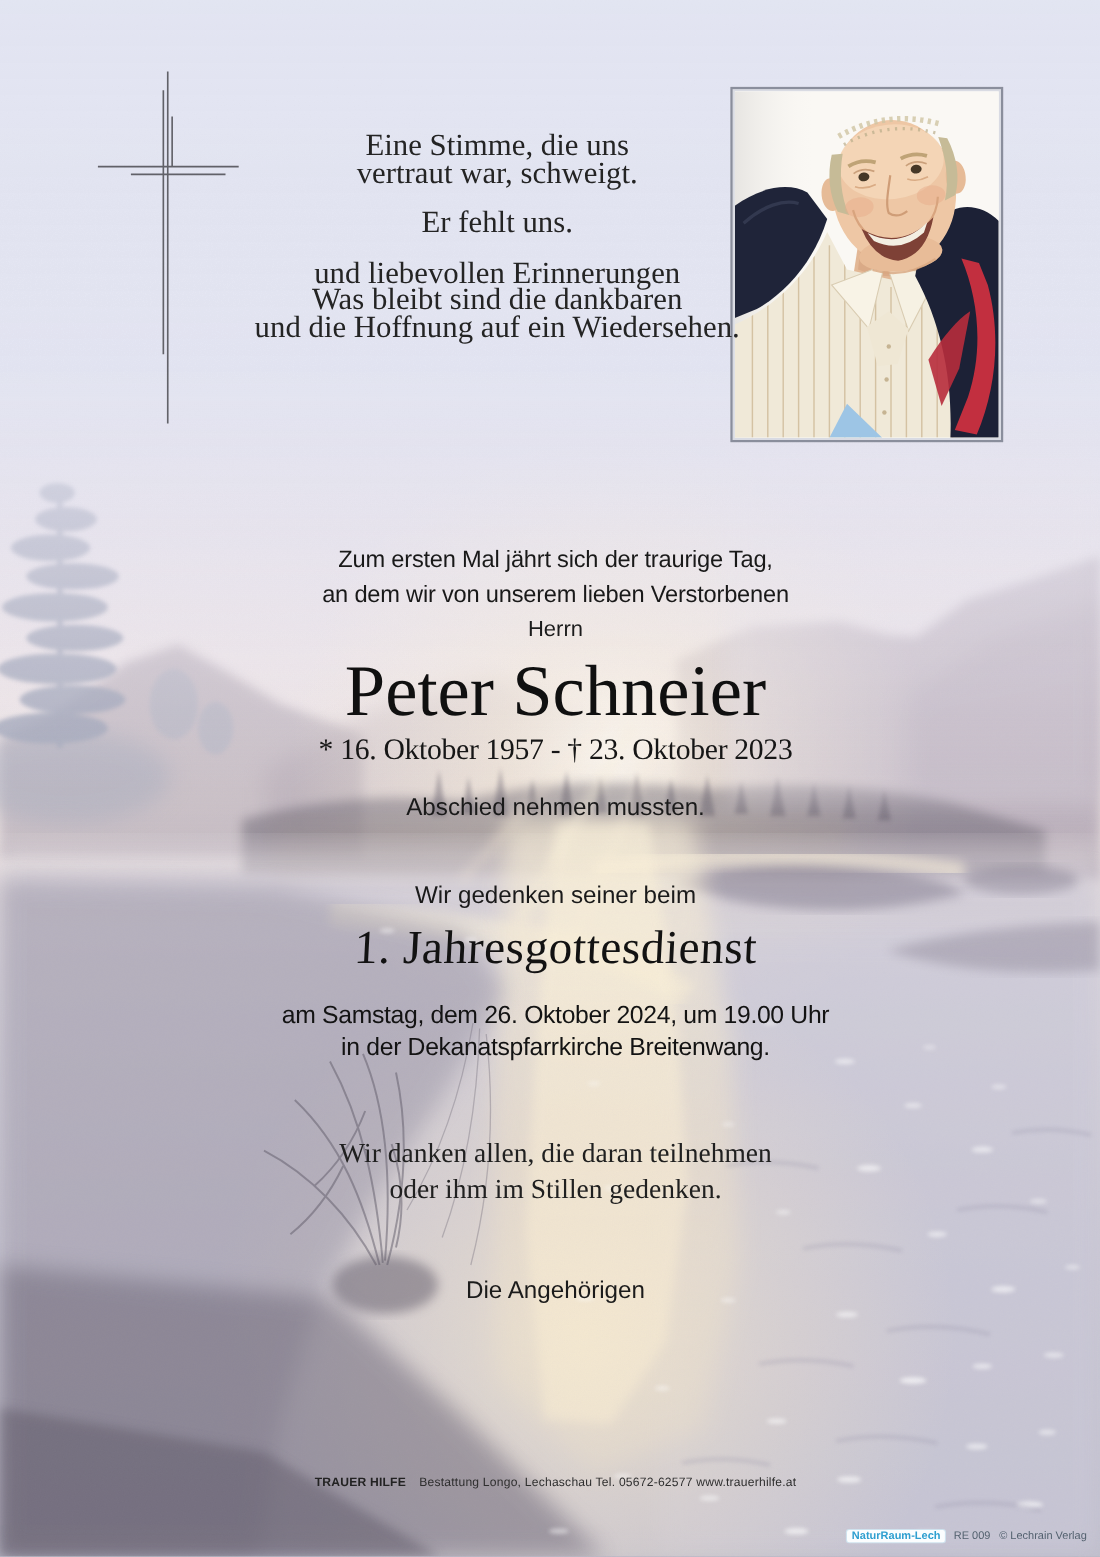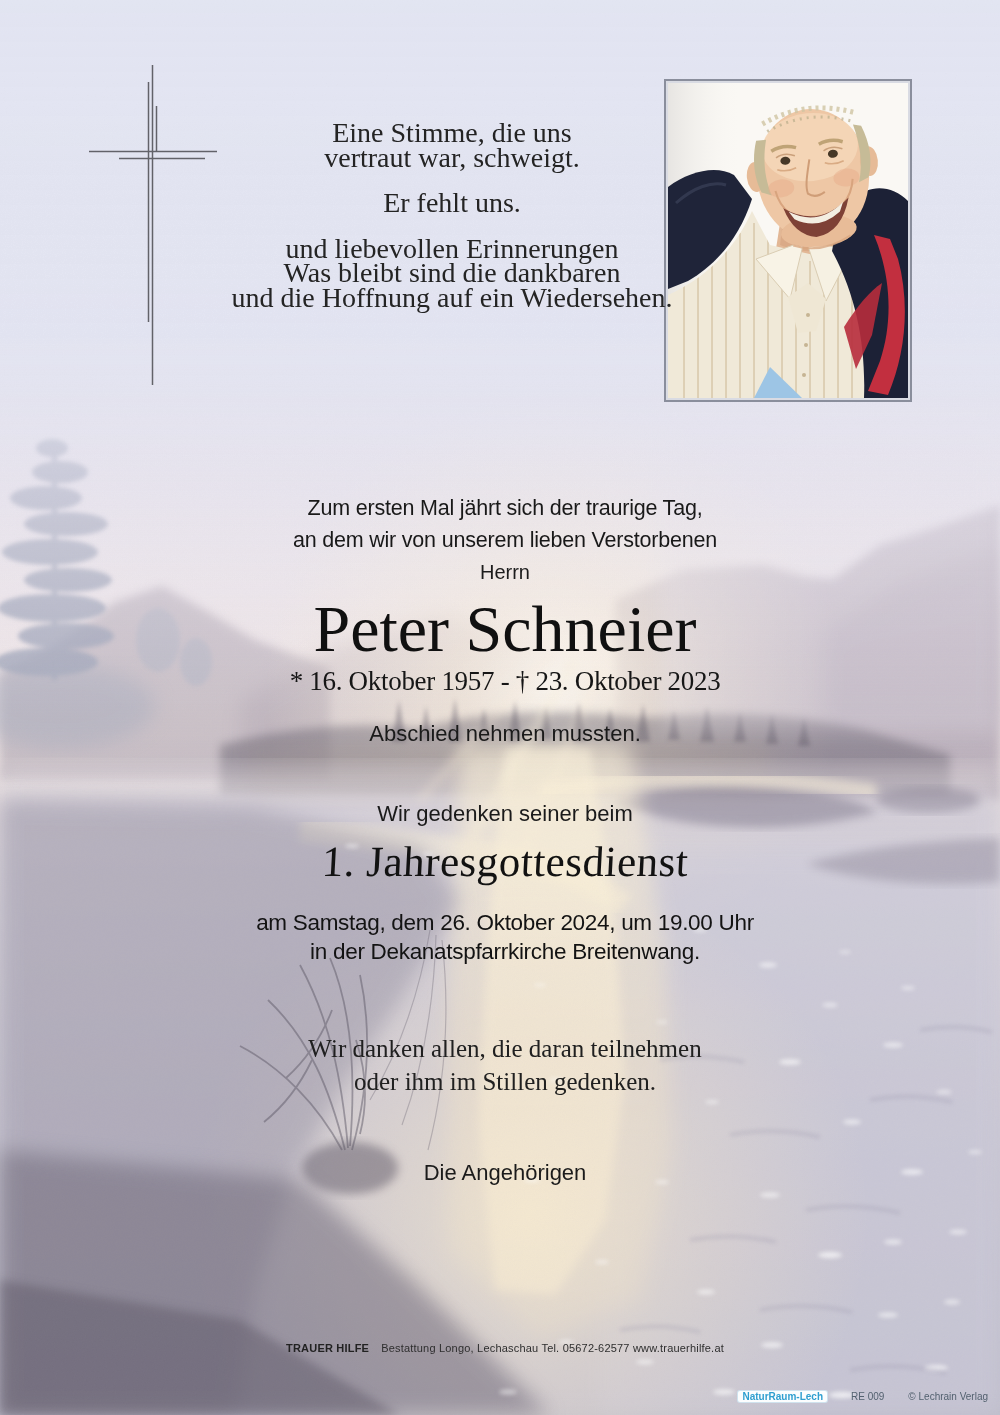--- a/index.html
+++ b/index.html
@@ -26,21 +26,21 @@
   .service-title{top:836px;font-size:43px;line-height:52px;color:#121212;letter-spacing:0.5px;}
   .service-title span{display:inline-block;transform:skewX(-3deg);}
   .when{top:908px;font-size:22.5px;line-height:29px;color:#131313;letter-spacing:-0.3px;}
   .thanks{top:1032px;font-size:25px;line-height:33px;color:#202020;}
   .signature{top:1160px;font-size:22px;color:#1b1b1b;}
   .footer{top:1342px;font-size:11px;color:#2e2e2e;letter-spacing:0.2px;}
   .footer .fbold{font-weight:bold;margin-right:12px;color:#222;}
   .credit{
     position:absolute;top:1389px;right:12px;height:14px;
     font-family:"Liberation Sans","DejaVu Sans",sans-serif;
-    font-size:10px;color:#53616f;display:flex;align-items:center;gap:24px;
+    font-size:10px;color:#53616f;display:flex;align-items:center;gap:8px;
   }
   .chip{
     background:#fbfdfe;color:#2f9fd0;font-weight:bold;
     padding:0 4px;border-radius:2px;box-shadow:0 0 0 1px #cfe2ee;
   }
   
   .photo-frame{
     position:absolute;left:664px;top:79px;width:248px;height:323px;
     box-sizing:border-box;border:2px solid #8a8e9c;background:#d9dbe3;padding:2px;
   }

